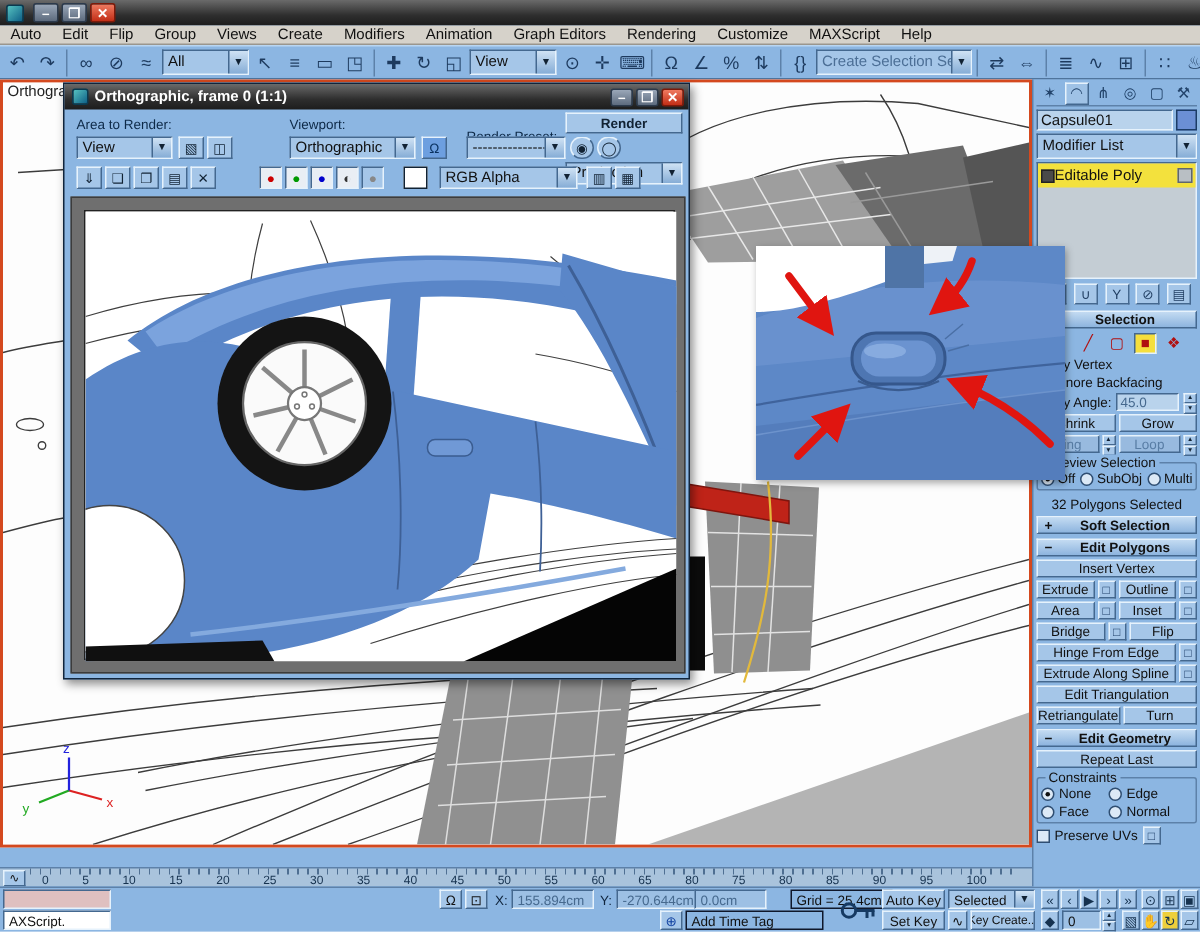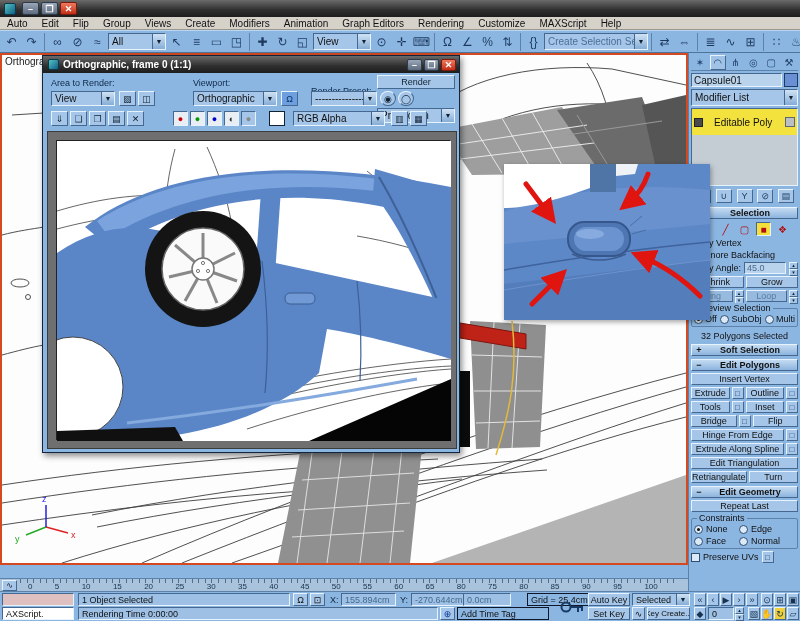--- a/index.html
+++ b/index.html
@@ -46,21 +46,21 @@
     border-left:1px solid #5d81a9; padding:1px 2px; overflow:hidden; z-index:3; }
   .cp-tabs { display:flex; height:17px; align-items:center; justify-content:space-around; border-bottom:1px solid #5d81a9; }
   .cp-tab { width:16px; height:15px; display:flex; align-items:center; justify-content:center; font-size:10px;
     color:#23446b; border:1px solid transparent; }
   .cp-tab.active { background:#9fc2e6; border-color:#e6f2fc #44688f #44688f #e6f2fc; }
   .cp-row { display:flex; align-items:center; gap:2px; margin-top:2px; }
   .namefield { flex:1; height:14px; background:#b9d3ec; border:1px solid; border-color:#44688f #e6f2fc #e6f2fc #44688f;
     font-size:10px; padding:0 2px; display:flex; align-items:center; }
   .colorswatch { width:14px; height:14px; background:#6b8fd4; border:1px solid #1c3c66; flex:none; }
   .stack { height:78px; background:#c4cdd4; border:1px solid; border-color:#44688f #e6f2fc #e6f2fc #44688f; margin-top:2px; }
-  .stackrow { height:26px; background:#f3e13d; display:flex; align-items:center; gap:11px; padding:0 2px; font-size:10px; }
+  .stackrow { height:16px; background:#f3e13d; display:flex; align-items:center; gap:0; padding:0 2px; font-size:10px; }
   .stackrow .modicon { width:9px; height:9px; background:#4a4a4a; border:1px solid #222; flex:none; }
   .stackrow .modlabel { flex:1; }
   .stackrow .modtoggle { width:10px; height:10px; background:#b9bfc4; border:1px solid #60676d; flex:none; }
   .stacktools { height:16px; display:flex; align-items:center; justify-content:space-between; padding:0 4px; margin-top:2px; }
   .sbtn { width:16px; height:14px; display:flex; align-items:center; justify-content:center; font-size:9px;
     background:#a5c6e8; border:1px solid; border-color:#e6f2fc #44688f #44688f #e6f2fc; color:#1d3a5e; }
   .rollhead { height:12px; margin-top:3px; background:linear-gradient(#c3dbf2,#8db4de);
     border:1px solid; border-color:#e6f2fc #44688f #44688f #e6f2fc;
     display:flex; align-items:center; font-size:9px; font-weight:bold; padding:0 3px; gap:3px; }
   .rollhead .pm { font-weight:bold; width:8px; text-align:center; }
@@ -309,21 +309,21 @@
         <span class="ddarrow">▼</span>
     </div>
     <span class="rfwbtn" style="left:238px;top:35px;width:17px;background:#6d9fe0;color:#08305e">Ω</span>
     <span class="rfwlabel" style="left:268px;top:30px">Render Preset:</span>
     <div class="dd rfwdd" style="left:268px;top:35px;width:66px">
       <span class="ddtext">-----------------</span>
         <span class="ddarrow">▼</span>
     </div>
     <span class="rfwbtn" style="left:337px;top:35px;width:16px;border-radius:8px">◉</span>
     <span class="rfwbtn" style="left:355px;top:35px;width:16px;border-radius:8px">◯</span>
-    <span class="rfwbtn" style="left:334px;top:19px;width:78px;height:14px;font-weight:normal">Render</span>
+    <span class="rfwbtn" style="left:334px;top:19px;width:78px;height:14px;font-weight:bold">Render</span>
     <div class="dd rfwdd" style="left:334px;top:52px;width:78px">
       <span class="ddtext">Production</span>
         <span class="ddarrow">▼</span>
     </div>
     <span class="rfwbtn" style="left:8px;top:55px;width:17px">⇓</span>
     <span class="rfwbtn" style="left:27px;top:55px;width:17px">❏</span>
     <span class="rfwbtn" style="left:46px;top:55px;width:17px">❐</span>
     <span class="rfwbtn" style="left:65px;top:55px;width:17px">▤</span>
     <span class="rfwbtn" style="left:84px;top:55px;width:17px">✕</span>
     <span class="chanbtn" style="left:130px;top:55px;color:#c00">●</span>
@@ -536,21 +536,21 @@
     <div class="prow">
         <span class="pbtn grow1">Insert Vertex</span>
       </div>
     <div class="prow">
       <span class="pbtn grow1">Extrude</span>
       <span class="setbox">□</span>
       <span class="pbtn grow1">Outline</span>
       <span class="setbox">□</span>
     </div>
     <div class="prow">
-      <span class="pbtn grow1">Tools</span>
+      <span class="pbtn grow1">Area</span>
       <span class="setbox">□</span>
       <span class="pbtn grow1">Inset</span>
       <span class="setbox">□</span>
     </div>
     <div class="prow">
       <span class="pbtn grow1">Bridge</span>
       <span class="setbox">□</span>
       <span class="pbtn grow1">Flip</span>
     </div>
     <div class="prow">
@@ -625,22 +625,20 @@
           <span class="tick-label">90</span>
           <span class="tick-label">95</span>
           <span class="tick-label">100</span>
         </div>
     </div>
   </div>
 
   <div class="statusbar">
     <span class="sfield" style="left:2px;top:1px;width:72px;background:#dfc0c0"></span>
     <span class="sfield" style="left:2px;top:15px;width:72px;background:#ffffff">AXScript.</span>
-    <span class="sfield" style="left:78px;top:1px;width:212px">1 Object Selected</span>
-    <span class="sfield" style="left:78px;top:15px;width:360px">Rendering Time  0:00:00</span>
     <span class="sbtn2" style="left:293px;top:1px;width:15px">Ω</span>
     <span class="sbtn2" style="left:310px;top:1px;width:15px">⊡</span>
     <span class="slabel" style="left:330px;top:3px">X:</span>
     <span class="sfield" style="left:341px;top:1px;width:55px;color:#46698e">155.894cm</span>
     <span class="slabel" style="left:400px;top:3px">Y:</span>
     <span class="sfield" style="left:411px;top:1px;width:55px;color:#46698e">-270.644cm</span>
     <span class="slabel" style="left:470px;top:3px">Z:</span>
     <span class="sfield" style="left:463px;top:1px;width:48px;color:#46698e">0.0cm</span>
     <span class="sflat" style="left:527px;top:1px;width:68px">Grid = 25.4cm</span>
     <span class="sbtn2" style="left:440px;top:15px;width:15px;color:#1040a0">⊕</span>

